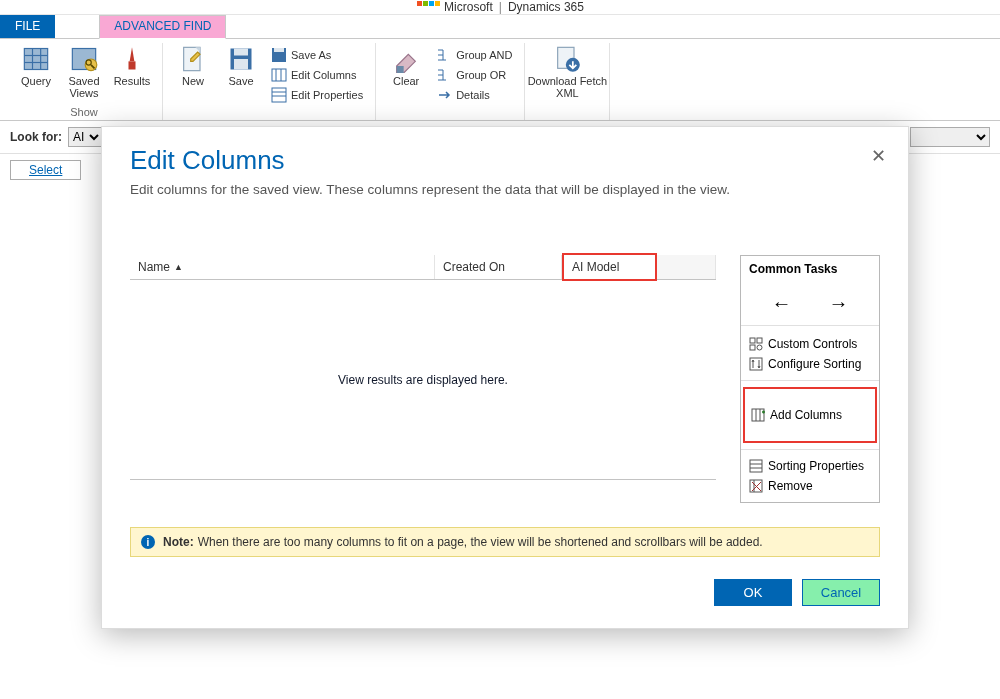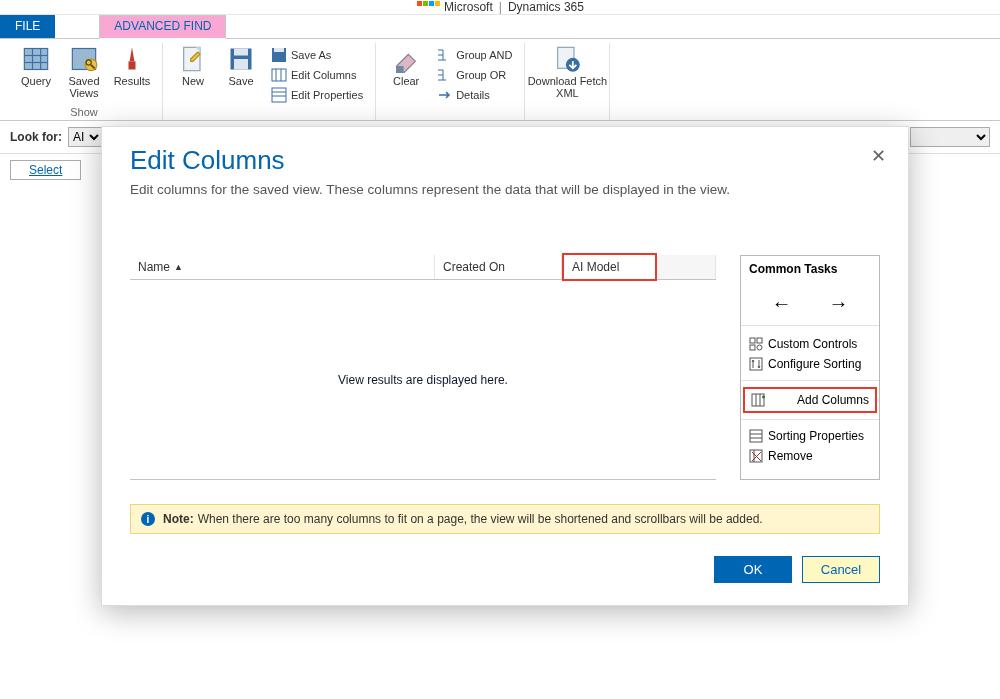--- a/index.html
+++ b/index.html
@@ -55,31 +55,31 @@
     .col-head.filler { flex: 1; background: #f6f6f6; }
     .sort-tri { margin-left: 4px; font-size: 9px; }
     .col-placeholder { height: 200px; display: flex; align-items: center; justify-content: center; font-size: 12px; color: #0f172a; border-bottom: 1px solid #c3c3c3; }
 
     .tasks { width: 140px; border: 1px solid #b8b8b8; padding: 6px 0; font-size: 12px; }
     .tasks-title { font-weight: bold; padding: 0 8px 8px; }
     .arrows { display: flex; justify-content: space-around; padding: 6px 12px 12px; border-bottom: 1px solid #e0e0e0; margin-bottom: 8px; }
     .arrow { font-size: 20px; cursor: pointer; }
     .task-item { display: flex; align-items: center; padding: 3px 8px; cursor: pointer; white-space: nowrap; }
     .task-item .ico { width: 14px; height: 14px; margin-right: 5px; display: flex; }
-    .task-item.hl { border: 2px solid #e8382f; margin: 3px 2px; padding: 4px 6px; justify-content: space-between; }
+    .task-item.hl { border: 2px solid #e8382f; margin: 3px 2px; padding: 19px 6px; }
     .task-sep { border-top: 1px solid #e0e0e0; margin: 6px 0; }
 
     .note-bar { margin-top: 24px; background: #fff6cf; border: 1px solid #e7d77a; padding: 7px 10px; font-size: 12px; color: #333; display: flex; align-items: center; }
     .note-bar .info-ico { width: 14px; height: 14px; border-radius: 50%; background: #0065b3; color: #fff; font-weight: bold; font-size: 10px; display: flex; align-items: center; justify-content: center; margin-right: 8px; flex-shrink: 0; }
     .note-bar b { margin-right: 4px; }
 
     .modal-buttons { display: flex; justify-content: flex-end; margin-top: 22px; gap: 10px; }
     .btn { min-width: 78px; padding: 5px 14px; font-size: 13px; border: 1px solid #0065b3; cursor: pointer; }
     .btn.primary { background: #0065b3; color: #fff; }
-    .btn.secondary { background: #fef9c3; color: #0065b3; }
+    .btn.secondary { background: #86efac; color: #0065b3; }
   </style>
 </head>
 <body>
 
 <div class="brand-bar">
   <span class="ms-logo">
     <span class="sq" style="background:#f25022"></span>
       <span class="sq" style="background:#7fba00"></span>
       <br>
     <span class="sq" style="background:#00a4ef"></span>

